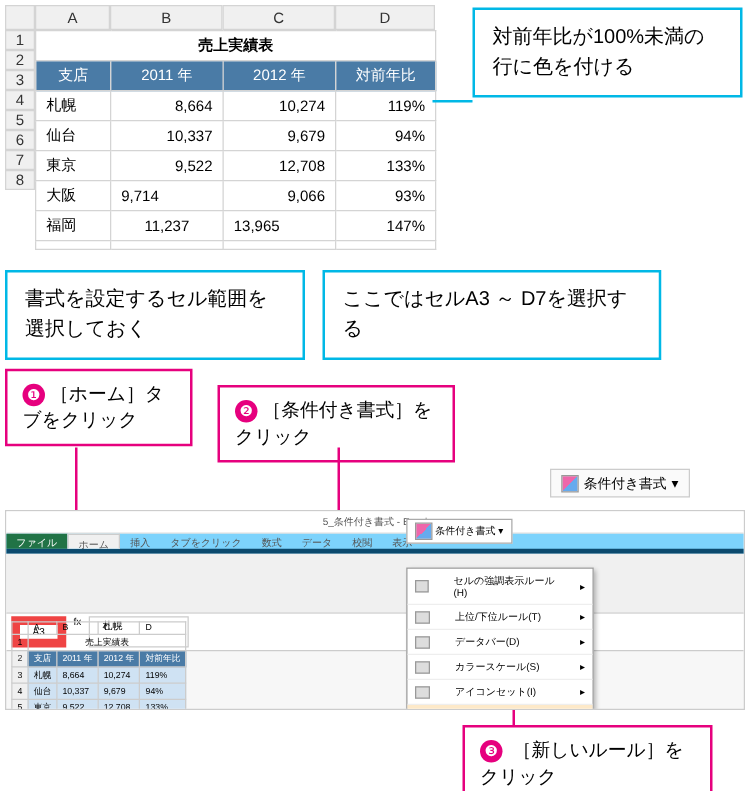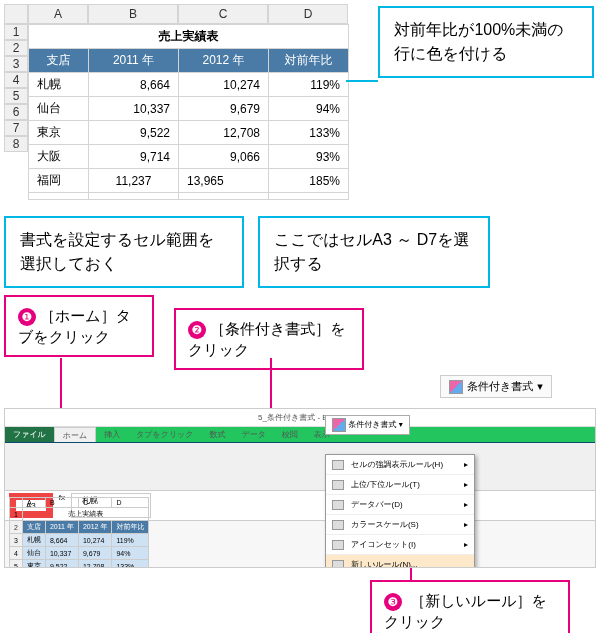--- a/index.html
+++ b/index.html
@@ -14,32 +14,32 @@
 .header-row td{background:#4a7ba6;color:#fff;text-align:center}
 .callout{position:absolute;border:2px solid #00b8e6;background:#fff;padding:10px 14px;font-size:16px;line-height:1.5}
 .callout-pink{position:absolute;border:2px solid #e6007e;background:#fff;padding:8px 12px;font-size:15px;line-height:1.4}
 .bullet{display:inline-block;width:18px;height:18px;border-radius:50%;background:#e6007e;color:#fff;text-align:center;line-height:18px;font-size:12px;margin-right:4px}
 .pointer-line{position:absolute;background:#00b8e6}
 .pointer-pink{position:absolute;background:#e6007e}
 .ribbon-btn{position:absolute;top:375px;left:440px;border:1px solid #ccc;padding:3px 8px;font-size:11px;background:#fafafa;display:flex;align-items:center;gap:4px}
 .ribbon-icon{width:14px;height:14px;background:linear-gradient(135deg,#e6a 0%,#e6a 50%,#6ae 50%,#6ae 100%);border:1px solid #999}
 .excel-shot{position:absolute;top:408px;left:4px;width:592px;height:160px;background:#f7f7f7;border:1px solid #ccc;font-size:8px;overflow:hidden}
 .excel-titlebar{height:18px;background:#fff;display:flex;align-items:center;justify-content:center;color:#555;border-bottom:1px solid #ddd}
-.excel-tabs{display:flex;background:#22c55e;border-bottom:1px solid #0c4a6e;height:16px}
+.excel-tabs{display:flex;background:#7dd3fc;border-bottom:4px solid #0c4a6e;height:16px}
 .excel-tabs div{padding:2px 8px;color:#555}
 .excel-tabs .file{background:#217346;color:#fff}
 .excel-tabs .active{background:#f0f0f0;border:1px solid #ccc;border-bottom:none}
 .excel-ribbon{height:48px;background:#f0f0f0;display:flex;gap:20px;padding:4px;border-bottom:1px solid #ccc}
 .mini-table{position:absolute;top:88px;left:4px}
 .mini-table table{border-collapse:collapse;font-size:7px}
 .mini-table td{border:1px solid #ccc;padding:1px 4px}
 .mini-sel td{background:#cfe2f3}
 .mini-hdr td{background:#4a7ba6;color:#fff}
 .dropdown{position:absolute;top:45px;left:320px;width:150px;background:#fff;border:1px solid #999;font-size:8px;box-shadow:2px 2px 4px rgba(0,0,0,0.3)}
-.dropdown-item{padding:4px 6px;display:flex;align-items:center;gap:7px;border-bottom:1px solid #eee}
+.dropdown-item{padding:4px 6px;display:flex;align-items:center;gap:20px;border-bottom:1px solid #eee}
 .dropdown-item.hl{background:#fde9c9}
 .dd-icon{width:12px;height:10px;background:#ddd;border:1px solid #999}
 .cf-btn{position:absolute;top:6px;left:320px;background:#fff;border:1px solid #aaa;padding:2px 6px;font-size:8px}
 </style>
 </head>
 <body>
 
 <div class="section1">
   <div class="col-headers">
     <div style="width:24px"></div>
@@ -83,46 +83,46 @@
             <td style="text-align:right">94%</td>
           </tr>
       <tr>
             <td>東京</td>
             <td style="text-align:right">9,522</td>
             <td style="text-align:right">12,708</td>
             <td style="text-align:right">133%</td>
           </tr>
       <tr>
             <td>大阪</td>
-            <td style="text-align:right">9,714</td>
+            <td style="text-align:left">9,714</td>
             <td style="text-align:right">9,066</td>
             <td style="text-align:right">93%</td>
           </tr>
       <tr>
             <td>福岡</td>
             <td style="text-align:center">11,237</td>
             <td style="text-align:left">13,965</td>
-            <td style="text-align:right">185%</td>
+            <td style="text-align:right">147%</td>
           </tr>
       <tr>
             <td></td>
             <td></td>
             <td></td>
             <td></td>
           </tr>
     </tbody>
       </table>
   </div>
 </div>
 
 <div class="callout" style="top:6px;left:378px;width:216px">対前年比が100%未満の行に色を付ける</div>
 <div class="pointer-line" style="top:80px;left:346px;width:32px;height:2px"></div>
 
 <div class="callout" style="top:216px;left:4px;width:240px">書式を設定するセル範囲を選択しておく</div>
-<div class="callout" style="top:216px;left:258px;width:232px">ここではセルA3 ～ D7を選択する</div>
+<div class="callout" style="top:216px;left:258px;width:271px">ここではセルA3 ～ D7を選択する</div>
 
 <div class="callout-pink" style="top:295px;left:4px;width:150px">
   <span class="bullet">❶</span><span>［ホーム］タブをクリック</span>
 </div>
 <div class="callout-pink" style="top:308px;left:174px;width:190px">
   <span class="bullet">❷</span><span>［条件付き書式］をクリック</span>
 </div>
 <div class="callout-pink" style="top:580px;left:370px;width:200px">
   <span class="bullet">❸</span><span> ［新しいルール］をクリック</span>
 </div>

